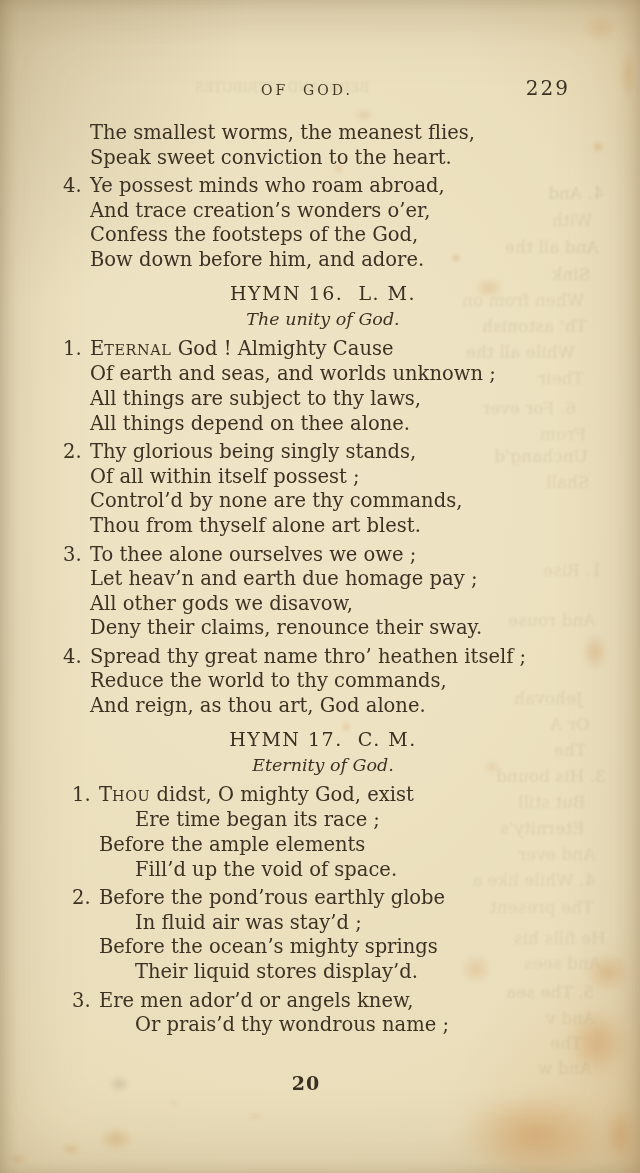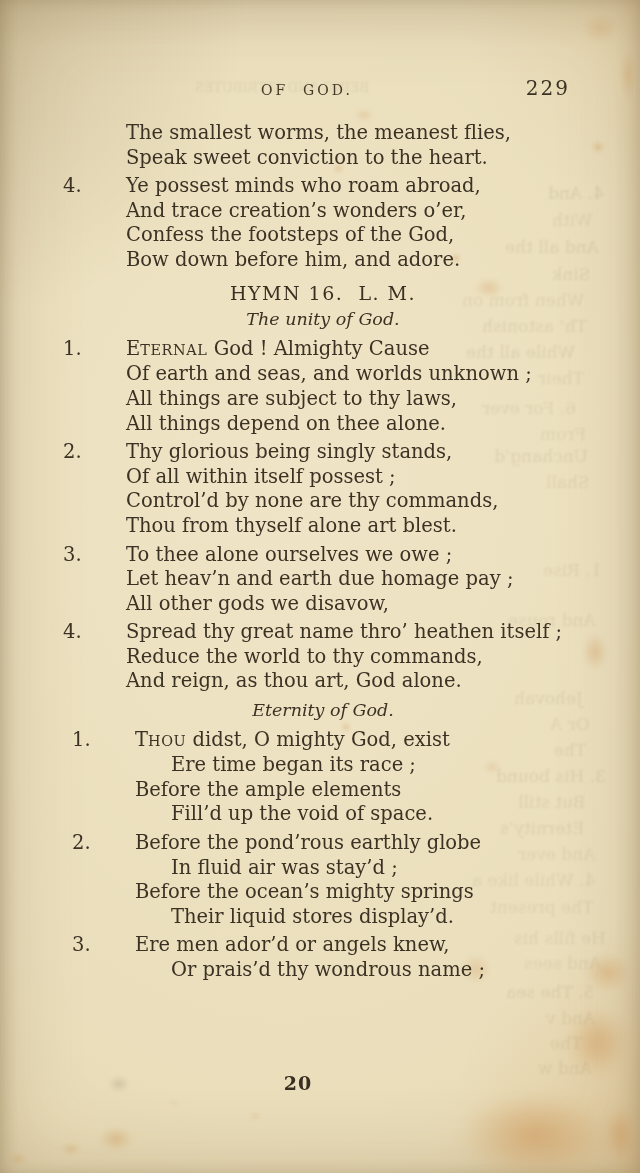--- a/index.html
+++ b/index.html
@@ -24,30 +24,30 @@
     position:absolute;top:76px;right:70px;font-size:20px;letter-spacing:2px;color:#3c3224;
   }
   #text-column{
     position:absolute;top:121px;left:90px;width:466px;
     font-size:19.5px;line-height:24.6px;
   }
   .stanza{position:relative;margin:0 0 4px 0;}
   .stanza.cm{padding-left:9px;}
   .vnum{position:absolute;left:-27px;top:0;}
   .cm .vnum{left:-18px;}
-  .vline{white-space:pre;margin-left:36px;}
+  .vline{white-space:pre;}
   .vline.ind1{padding-left:36px;}
   .sc-rest{font-size:0.74em;letter-spacing:.6px;}
   .hymn-heading{
     text-align:center;font-size:19px;letter-spacing:1.5px;margin:8px 0 2px 0;white-space:pre;color:#3a3022;
   }
   .hymn-subtitle{text-align:center;font-style:italic;font-size:17.5px;margin:0 0 5px 0;}
   .signature{
     position:absolute;top:1072px;left:0;width:596px;text-align:center;
-    font-size:19px;font-weight:700;letter-spacing:1px;color:#3a3022;
+    font-size:19px;font-weight:700;letter-spacing:1px;color:#3a3022;padding-left:8px;
   }
   #ghost-layer{position:absolute;inset:0;pointer-events:none;}
   .ghost{
     position:absolute;transform:scaleX(-1);color:#7e6f4e;filter:blur(.8px);
     font-family:"DejaVu Serif",serif;white-space:pre;
   }
   .stain{
     position:absolute;border-radius:50%;pointer-events:none;
     background:radial-gradient(closest-side, rgba(198,132,62,.9), rgba(198,132,62,0) 72%);
     filter:blur(2px);
@@ -144,27 +144,29 @@
         <div class="vline">Thy glorious being singly stands,</div>
         <div class="vline">Of all within itself possest ;</div>
         <div class="vline">Control’d by none are thy commands,</div>
         <div class="vline">Thou from thyself alone art blest.</div>
       </div>
       <div class="stanza">
         <span class="vnum">3.</span>
         <div class="vline">To thee alone ourselves we owe ;</div>
         <div class="vline">Let heav’n and earth due homage pay ;</div>
         <div class="vline">All other gods we disavow,</div>
+        <div class="vline">Deny their claims, renounce their sway.</div>
       </div>
       <div class="stanza">
         <span class="vnum">4.</span>
         <div class="vline">Spread thy great name thro’ heathen itself ;</div>
         <div class="vline">Reduce the world to thy commands,</div>
         <div class="vline">And reign, as thou art, God alone.</div>
       </div>
+      <div class="hymn-heading">HYMN 17.  C. M.</div>
       <div class="hymn-subtitle">Eternity of God.</div>
       <div class="stanza cm">
         <span class="vnum">1.</span>
         <div class="vline"><span class="sc-cap">T</span><span class="sc-rest">HOU</span> didst, O mighty God, exist</div>
         <div class="vline ind1">Ere time began its race ;</div>
         <div class="vline">Before the ample elements</div>
         <div class="vline ind1">Fill’d up the void of space.</div>
       </div>
       <div class="stanza cm">
         <span class="vnum">2.</span>

